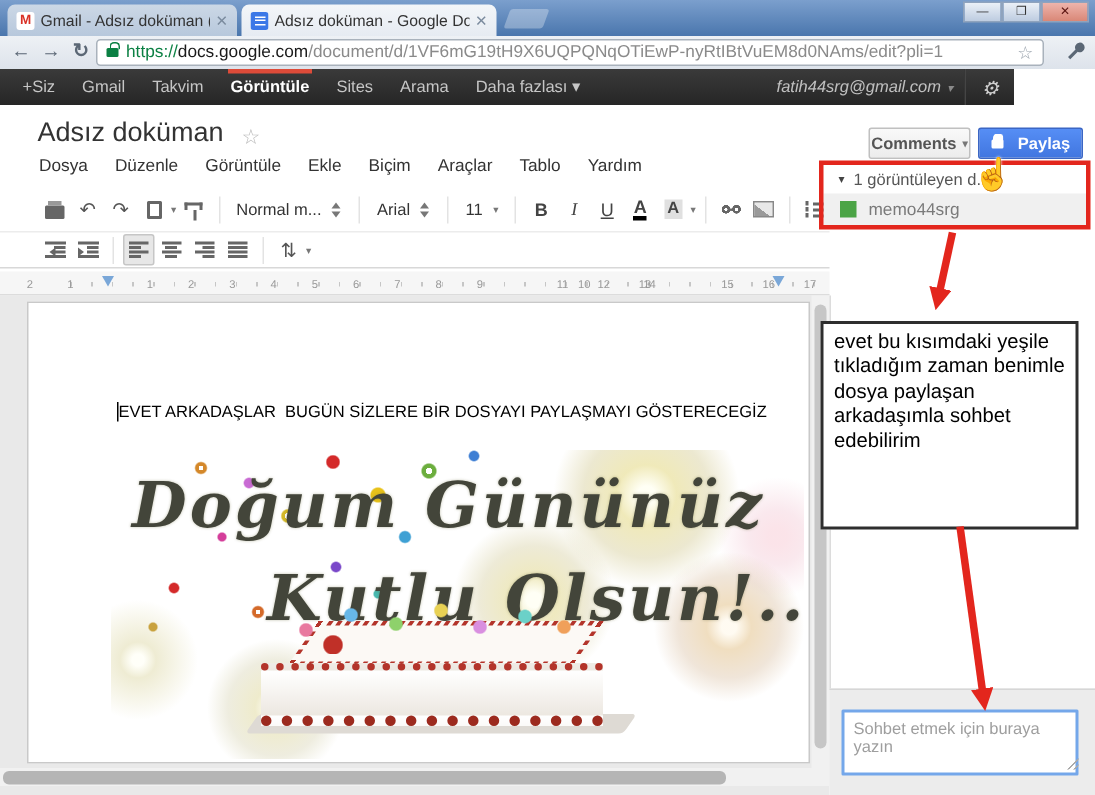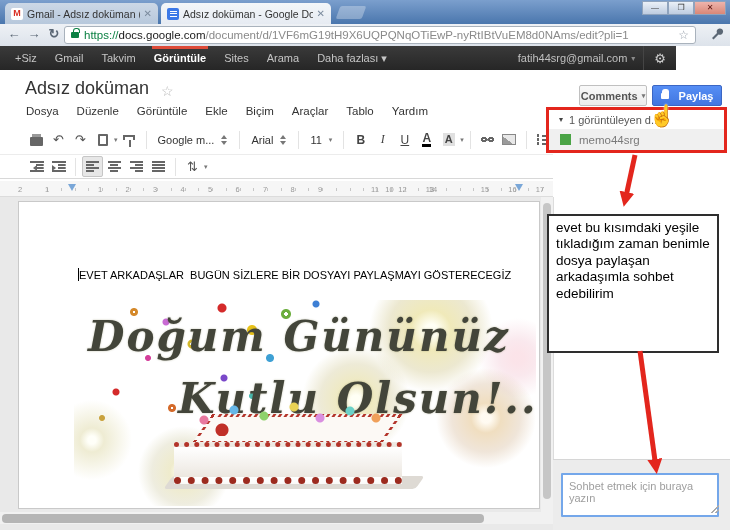--- a/index.html
+++ b/index.html
@@ -50,21 +50,21 @@
   .wrench { position:absolute; right:5px; top:4px; }
 
   
   .gbar { position:absolute; left:0; top:46px; width:676px; height:24px;
     background:linear-gradient(#3a3a3a,#262626); display:flex; align-items:center;
     font-size:11px; color:#c6c6c6; padding-left:6px; }
   .gbar-item { height:24px; line-height:24px; padding:0 9px; position:relative; white-space:nowrap; }
   .gbar-item.active { color:#fff; font-weight:bold; }
   .gbar-item.active::before { content:""; position:absolute; top:0; left:7px; right:7px;
     height:2.5px; background:#dd4b39; }
-  .gbar-right { margin-left:auto; display:flex; align-items:center; height:24px; }
+  .gbar-right { margin-left:auto; display:flex; align-items:center; height:24px;font-style:italic; }
   .gbar-account { color:#c0c0c0; padding-right:4px; }
   .gbar-caret { color:#8a8a8a; font-size:8px; padding-right:8px; }
   .gbar-div { width:1px; height:24px; background:#1c1c1c; border-right:1px solid #454545; }
   .gbar-gear { color:#cfcfcf; font-size:13px; padding:0 10px; }
 
   
   .doc-title-row { position:absolute; left:25px; top:78px; display:flex; align-items:flex-end; gap:12px; }
   .doc-title { font-size:18px; color:#333; }
   .title-star { color:#b9b9b9; font-size:14px; }
   .menubar { position:absolute; left:17px; top:102px; display:flex; font-size:11.5px; color:#333; }
@@ -324,21 +324,21 @@
     <span class="tbtn glyph">↷</span>
     <span class="tbtn">
         <span class="ic-paste"></span>
       </span>
     <span class="caret-dn">▾</span>
     <span class="tbtn">
         <span class="ic-roller"></span>
       </span>
     <span class="sep"></span>
     <span class="tsel">
-      <span>Google m...</span>
+      <span>Normal m...</span>
       <span class="ud"></span>
     </span>
     <span class="sep"></span>
     <span class="tsel" style="width:72px;justify-content:space-between">
       <span>Arial</span>
       <span class="ud"></span>
     </span>
     <span class="sep"></span>
     <span class="tsel">
       <span>11</span>

